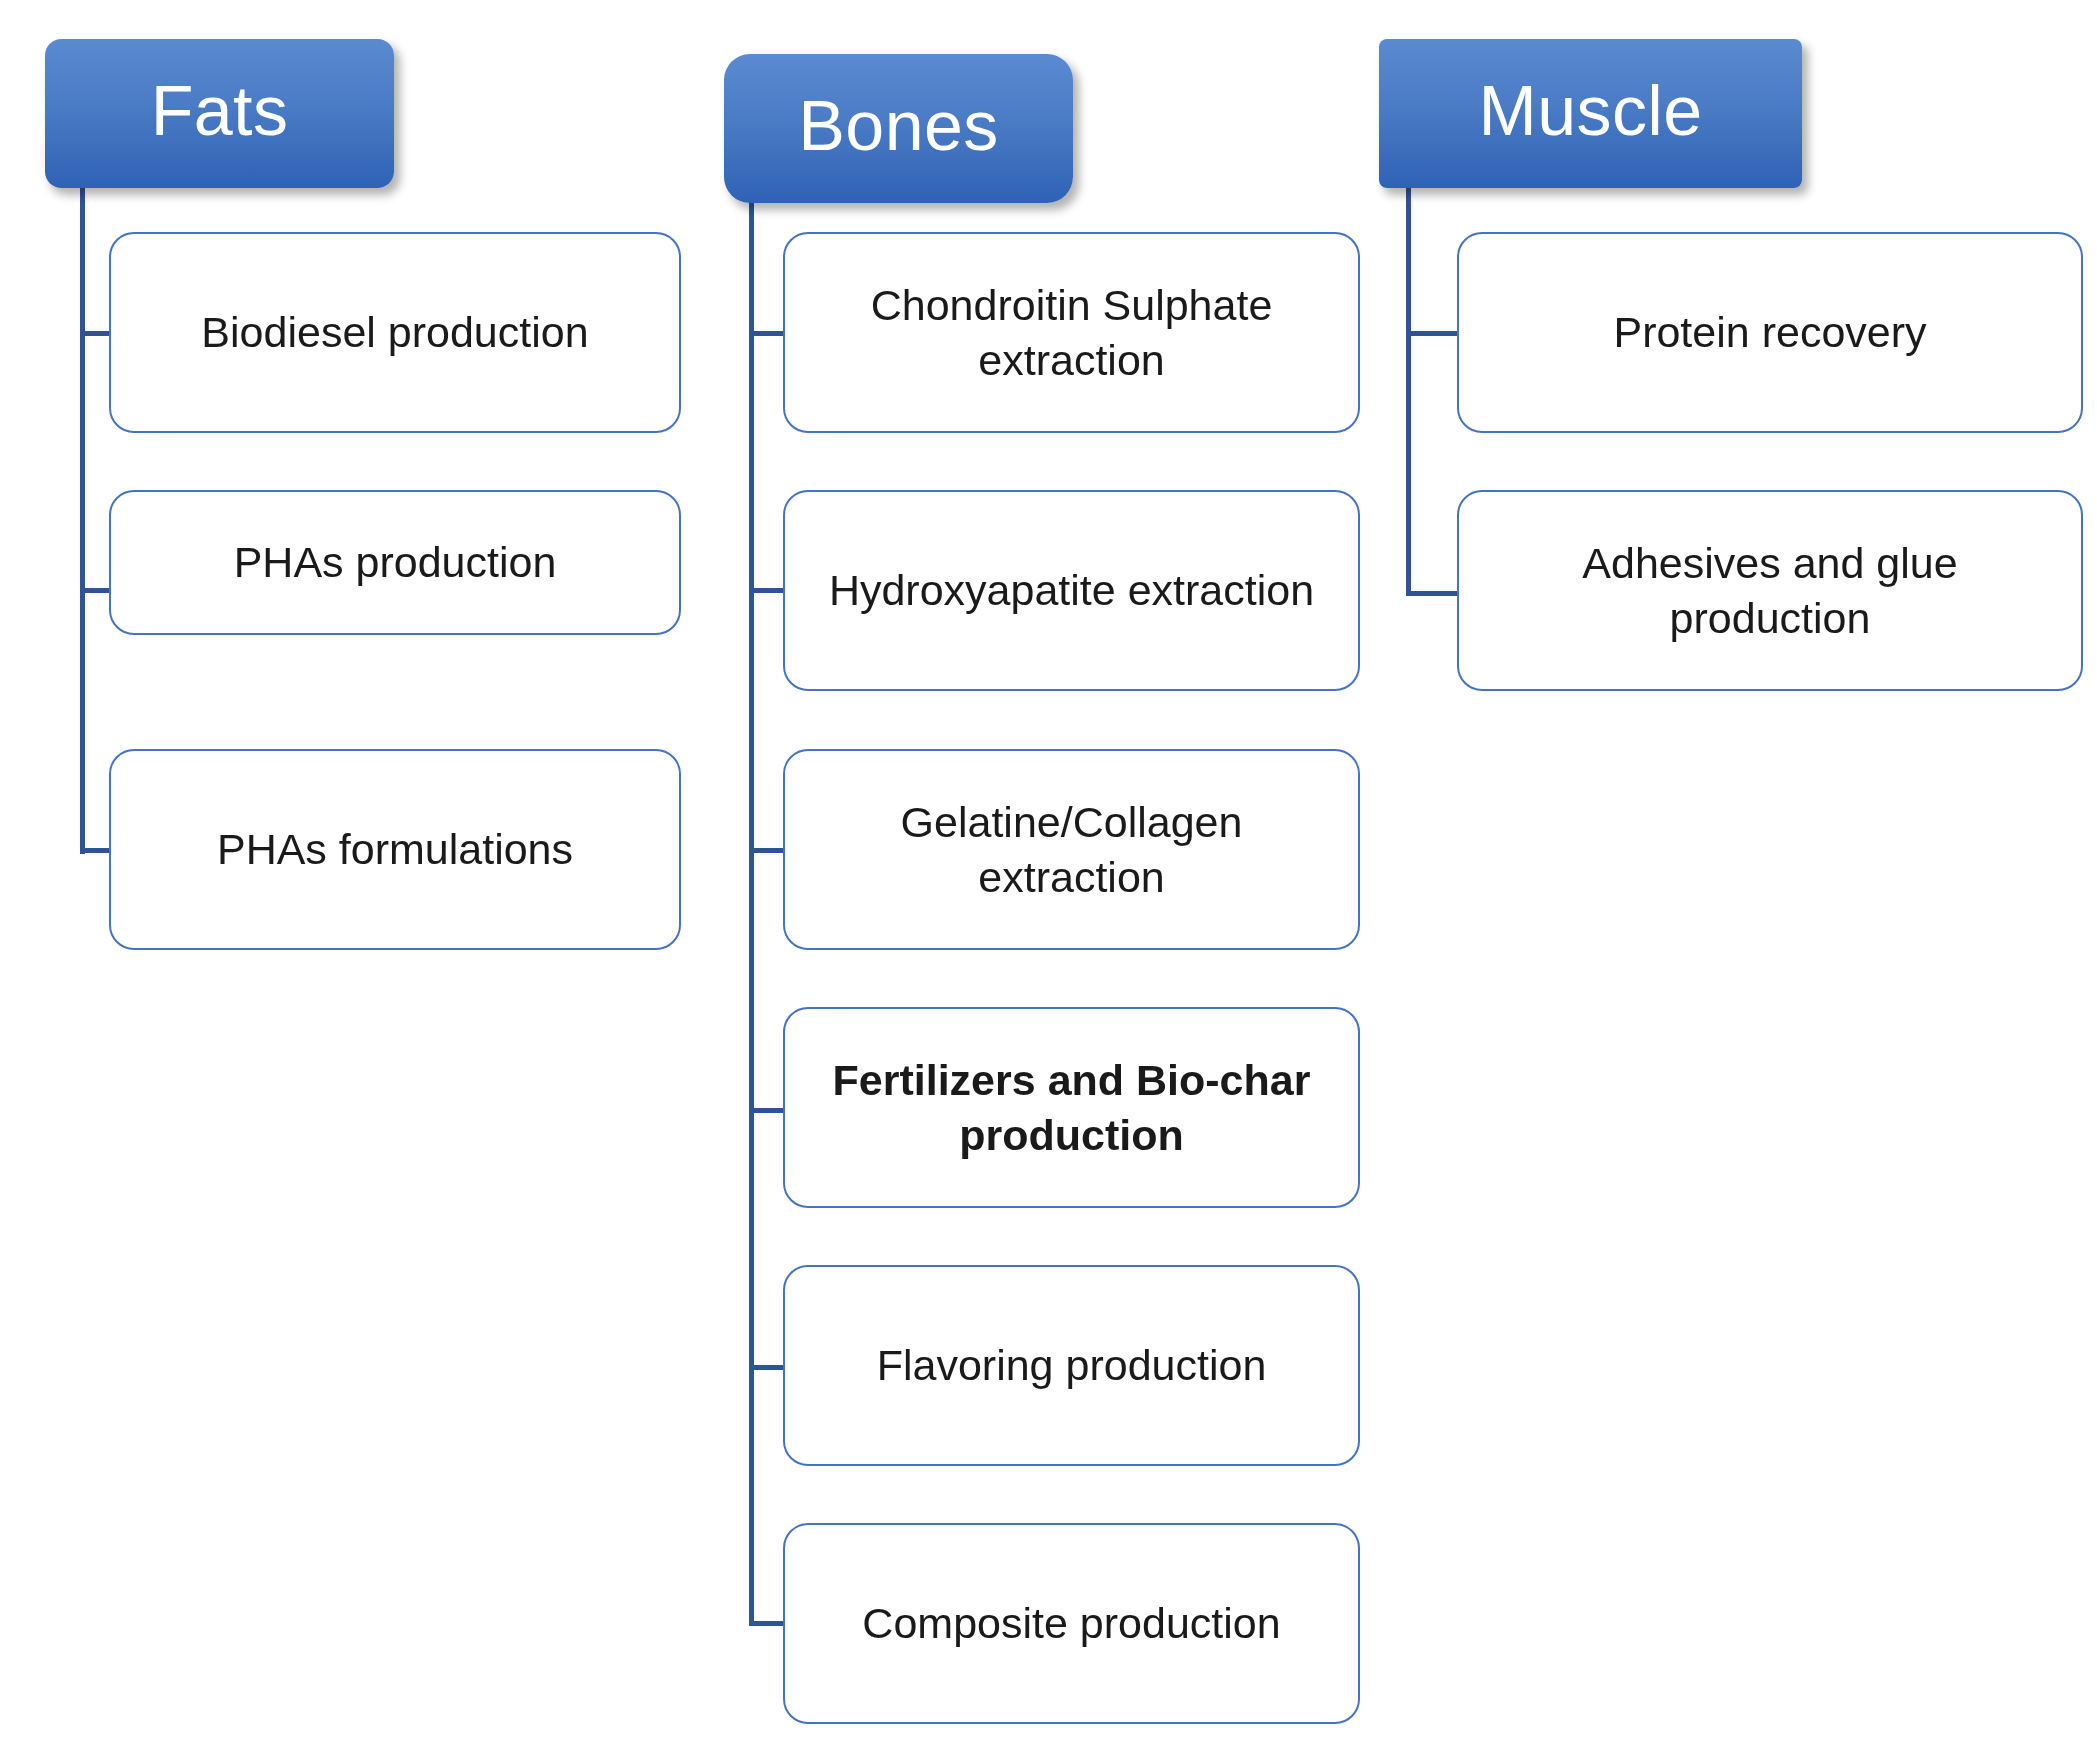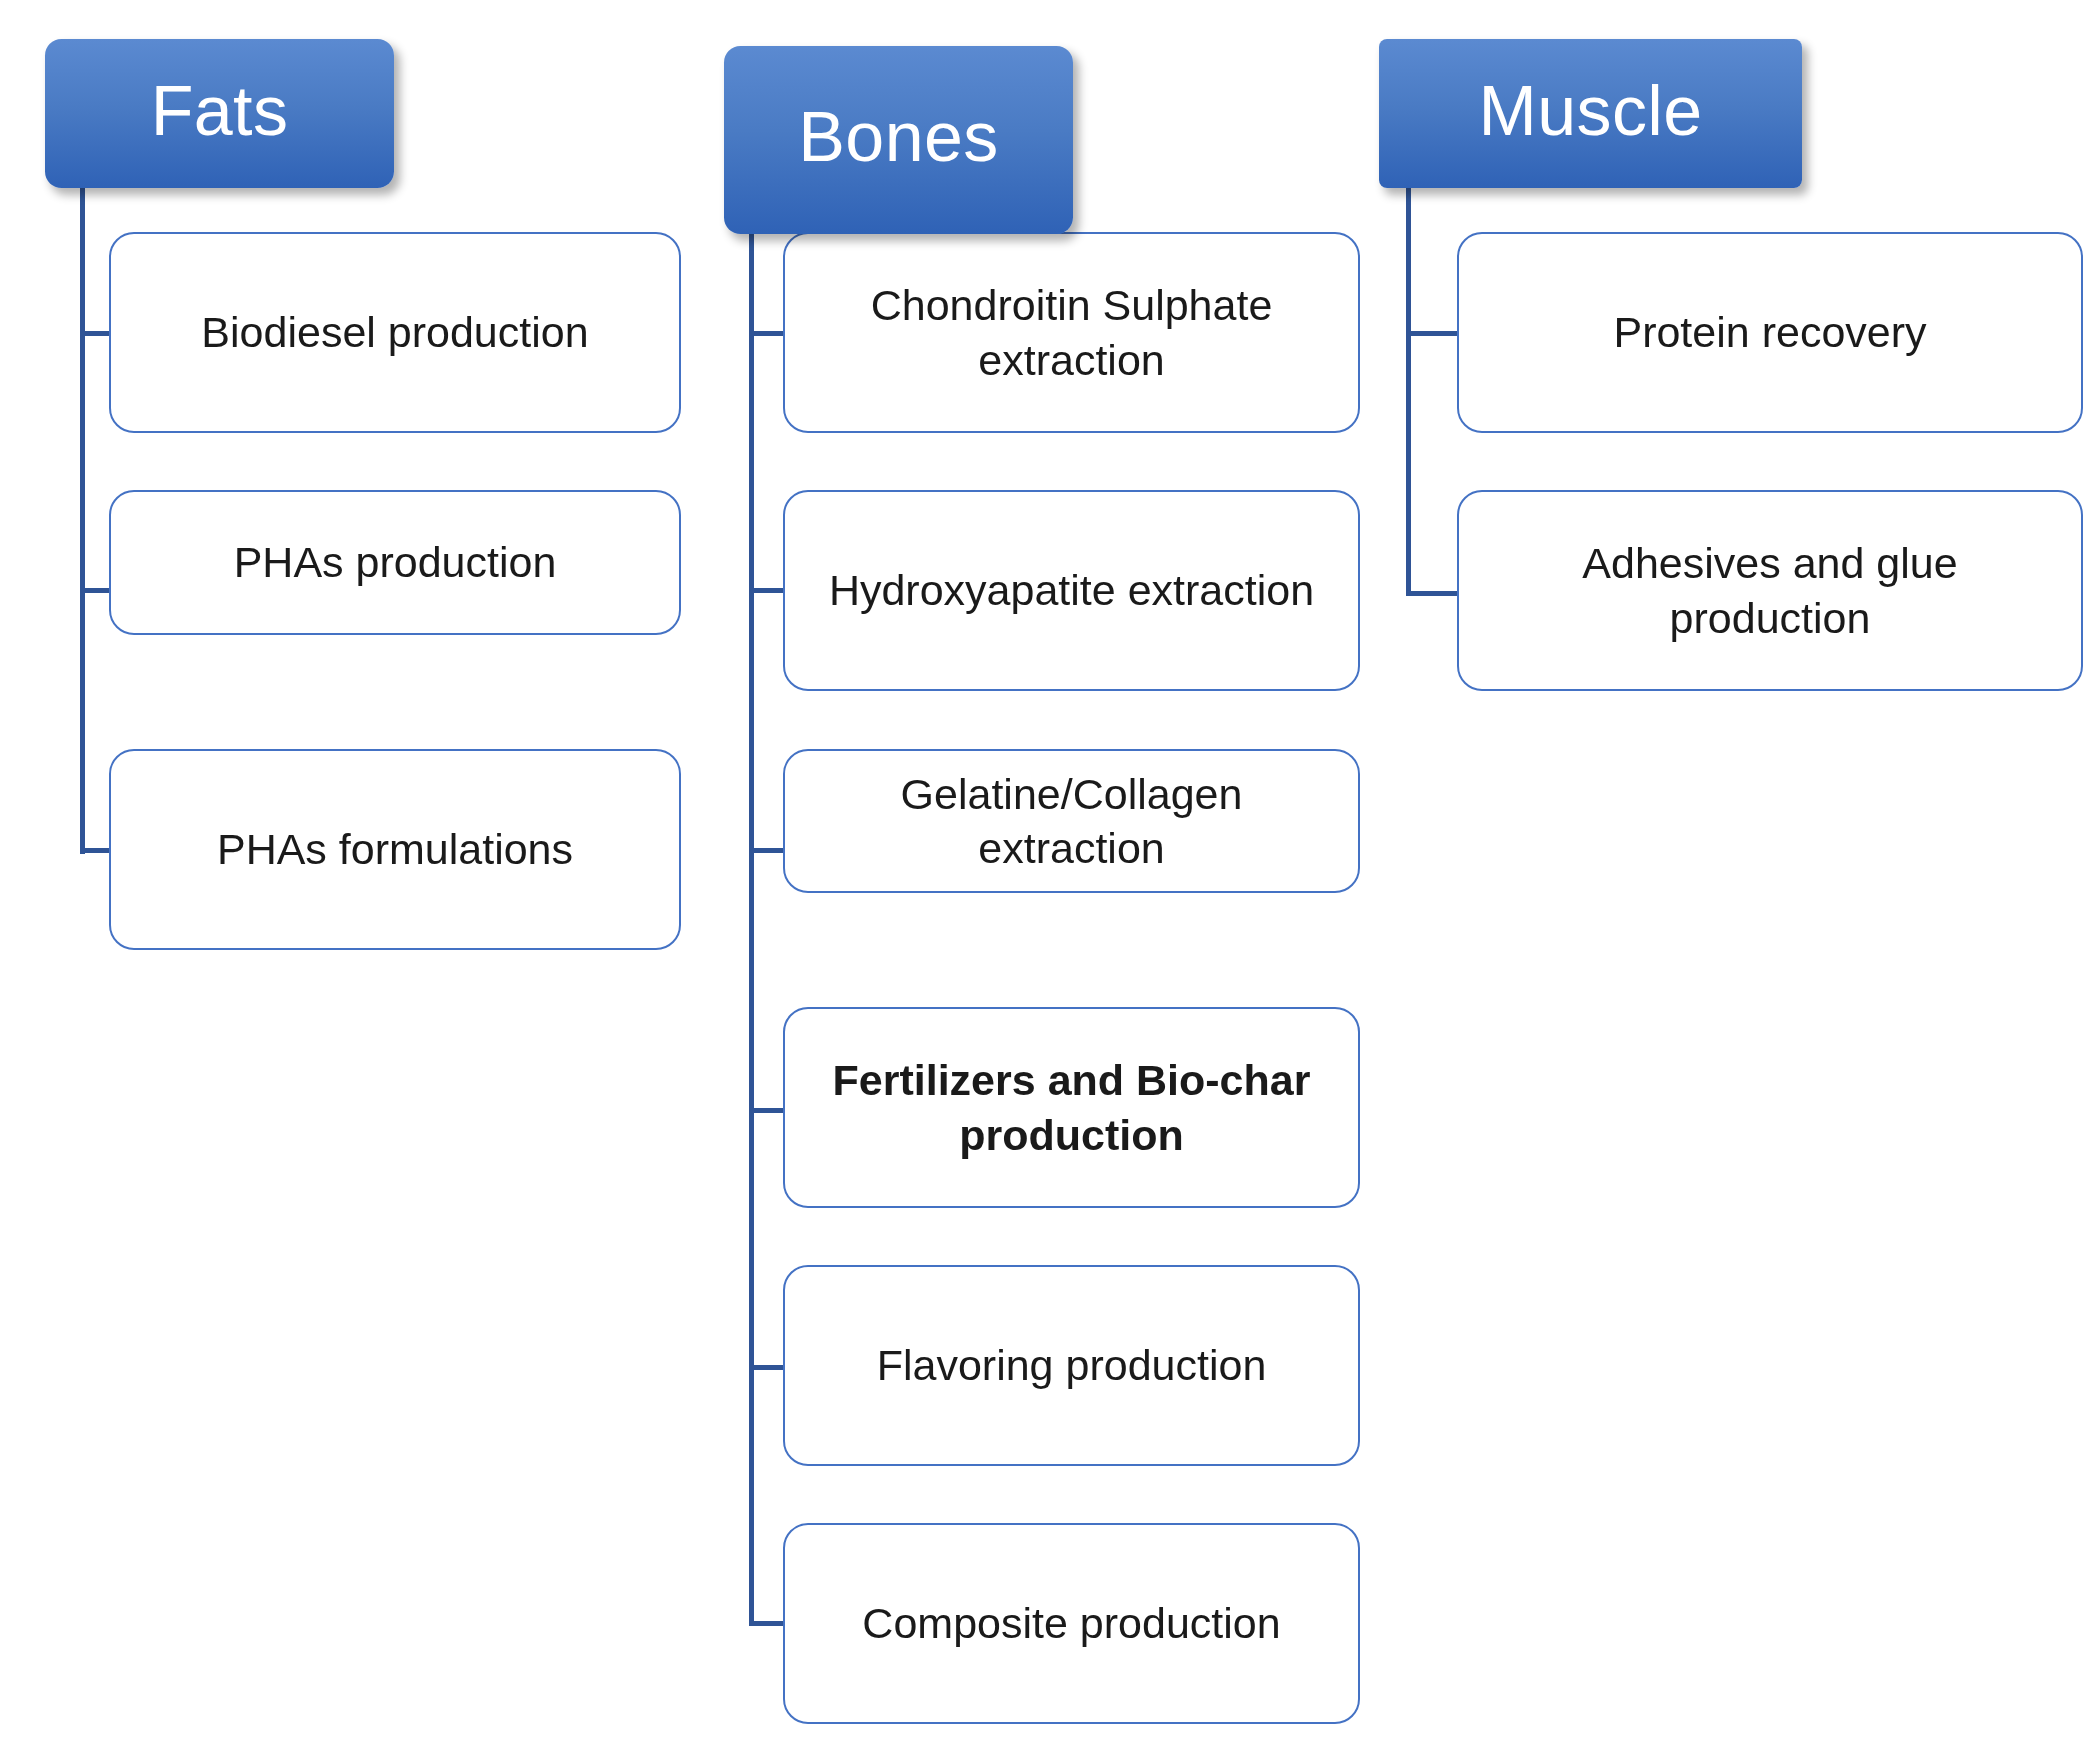--- a/index.html
+++ b/index.html
@@ -109,38 +109,38 @@
     </div>
 
     <div class="stub" style="left:80px; top:848px; width:31px;"></div>
     <div class="node" style="left:109px; top:749px; width:572px; height:201px;">
       <span class="node-label">PHAs formulations</span>
     </div>
   </div>
 
   <div class="column" style="left:0;">
 
-    <div class="header-card" style="left:724px; top:46px; width:349px; height:188px;">
+    <div class="header-card" style="left:724px; top:54px; width:349px; height:149px;border-radius:26px;">
       <span>Bones</span>
     </div>
 
     <div class="trunk" style="left:749px; top:185px; height:1441px;"></div>
 
     <div class="stub" style="left:749px; top:331px; width:36px;"></div>
     <div class="node" style="left:783px; top:232px; width:577px; height:201px;">
       <span class="node-label">Chondroitin Sulphate extraction</span>
     </div>
 
     <div class="stub" style="left:749px; top:588px; width:36px;"></div>
     <div class="node" style="left:783px; top:490px; width:577px; height:201px;">
       <span class="node-label">Hydroxyapatite extraction</span>
     </div>
 
     <div class="stub" style="left:749px; top:848px; width:36px;"></div>
-    <div class="node" style="left:783px; top:749px; width:577px; height:144px;justify-content:center;">
+    <div class="node" style="left:783px; top:749px; width:577px; height:201px;justify-content:center;">
       <span class="node-label">Gelatine/Collagen extraction</span>
     </div>
 
     <div class="stub" style="left:749px; top:1108px; width:36px;"></div>
     <div class="node" style="left:783px; top:1007px; width:577px; height:201px;font-weight:bold;">
       <span class="node-label">Fertilizers and Bio-char production</span>
     </div>
 
     <div class="stub" style="left:749px; top:1365px; width:36px;"></div>
     <div class="node" style="left:783px; top:1265px; width:577px; height:201px;">

